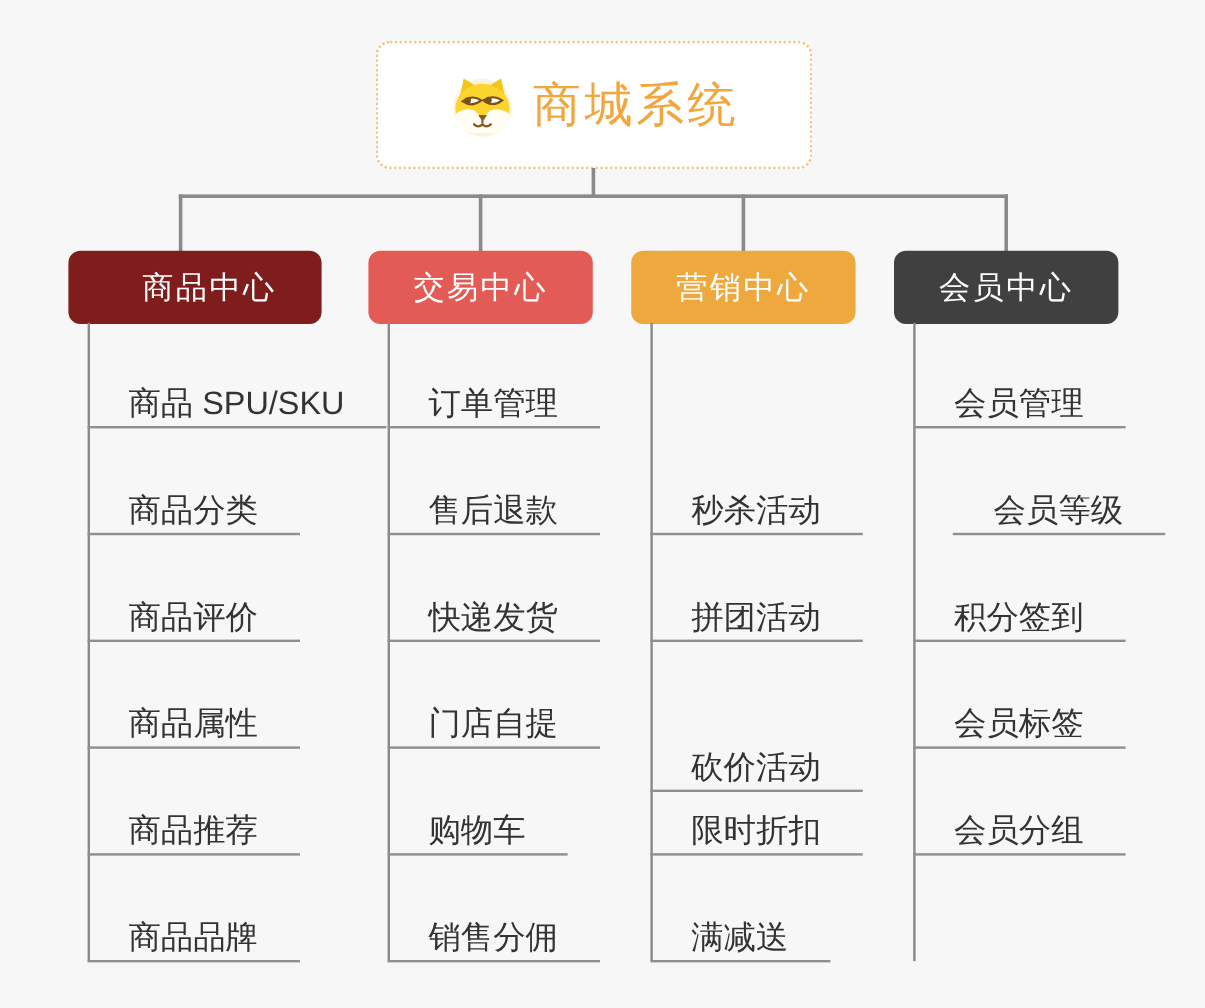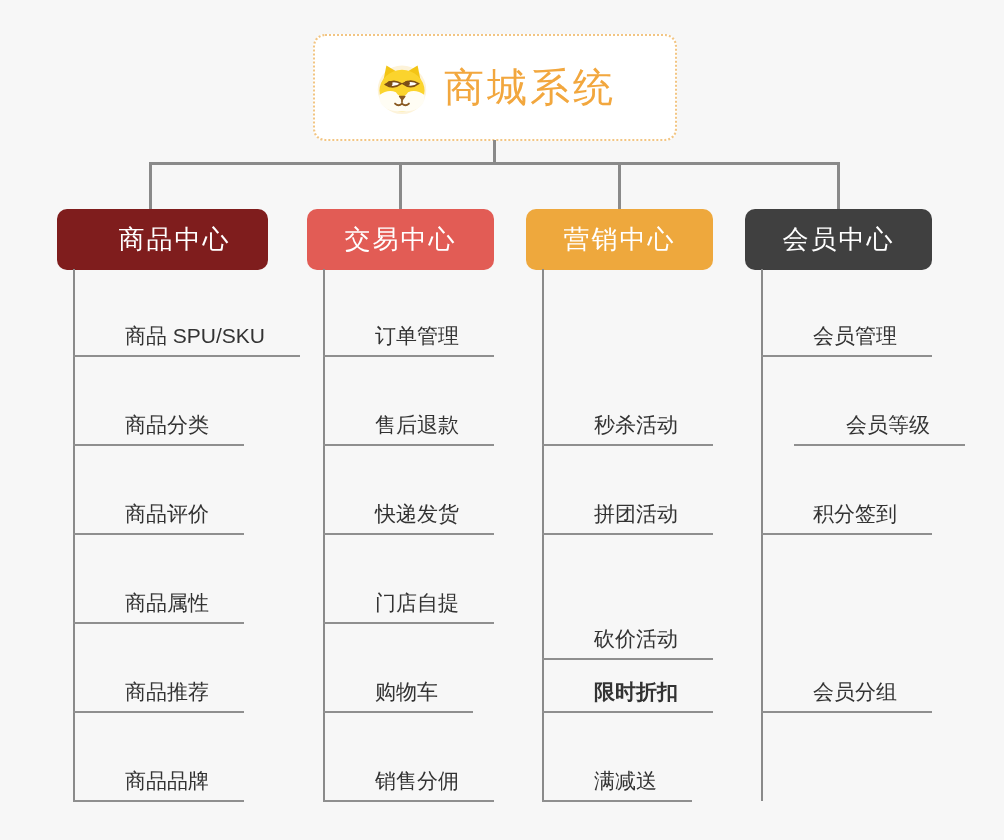--- a/index.html
+++ b/index.html
@@ -37,23 +37,23 @@
     display:flex;align-items:center;justify-content:center;
     color:#ffffff;font-size:26px;letter-spacing:2px;
     cursor:default;
   }
   .branch-line{
     position:absolute;width:2px;
     background:#8a8a8a;
   }
   .tree-item{
     position:absolute;
-    font-size:21px;line-height:30px;
+    font-size:27px;line-height:30px;
     color:#333333;
-    padding:0 35px 4px 52px;
+    padding:0 35px 4px 34px;
     border-bottom:2px solid #8f8f8f;
     white-space:nowrap;
     text-align:right;
   }
 </style>
 </head>
 <body style="background: rgb(247, 247, 247);">
 
 <div id="canvas" style="background: rgb(247, 247, 247);">
 
@@ -103,24 +103,25 @@
     <div class="tree-item" style="left: 323px; top: 677px; color: rgb(51, 51, 51); border-bottom-color: rgb(143, 143, 143);">购物车</div>
     <div class="tree-item" style="left: 323px; top: 766px; color: rgb(51, 51, 51); border-bottom-color: rgb(143, 143, 143);">销售分佣</div>
     <div class="connector" style="left: 618px; top: 162px; width: 3px; height: 49px;"></div>
     <div class="branch-box" style="left: 526px; background-color: rgb(238, 168, 61);">
       <span>营销中心</span>
     </div>
     <div class="branch-line" style="left: 542px; top: 269px; height: 532px; background: rgb(138, 138, 138);"></div>
     <div class="tree-item" style="left: 542px; top: 499px; color: rgb(51, 51, 51); border-bottom-color: rgb(143, 143, 143);">拼团活动</div>
     <div class="tree-item" style="left: 542px; top: 410px; color: rgb(51, 51, 51); border-bottom-color: rgb(143, 143, 143);">秒杀活动</div>
     <div class="tree-item" style="left: 542px; top: 588px; color: rgb(51, 51, 51); border-bottom-color: rgb(143, 143, 143); margin-top: 36px;">砍价活动</div>
-    <div class="tree-item" style="left: 542px; top: 677px; color: rgb(51, 51, 51); border-bottom-color: rgb(143, 143, 143); font-weight: bold;">限时折扣</div>
+    <div class="tree-item" style="left: 542px; top: 677px; color: rgb(51, 51, 51); border-bottom-color: rgb(143, 143, 143);">限时折扣</div>
     <div class="tree-item" style="left: 542px; top: 766px; color: rgb(51, 51, 51); border-bottom-color: rgb(143, 143, 143);">满减送</div>
     <div class="connector" style="left: 837px; top: 162px; width: 3px; height: 49px;"></div>
     <div class="branch-box" style="left: 745px; background-color: #404040;">
       <span>会员中心</span>
     </div>
     <div class="branch-line" style="left: 761px; top: 269px; height: 532px; background: rgb(138, 138, 138);"></div>
     <div class="tree-item" style="left: 761px; top: 321px; color: rgb(51, 51, 51); border-bottom-color: rgb(143, 143, 143);">会员管理</div>
     <div class="tree-item" style="left: 794px; top: 410px; color: rgb(51, 51, 51); border-bottom-color: rgb(143, 143, 143);">会员等级</div>
     <div class="tree-item" style="left: 761px; top: 499px; color: rgb(51, 51, 51); border-bottom-color: rgb(143, 143, 143);">积分签到</div>
+    <div class="tree-item" style="left: 761px; top: 588px; color: rgb(51, 51, 51); border-bottom-color: rgb(143, 143, 143);">会员标签</div>
     <div class="tree-item" style="left: 761px; top: 677px; color: rgb(51, 51, 51); border-bottom-color: rgb(143, 143, 143);">会员分组</div>
   </div>
 
 </body></html>

